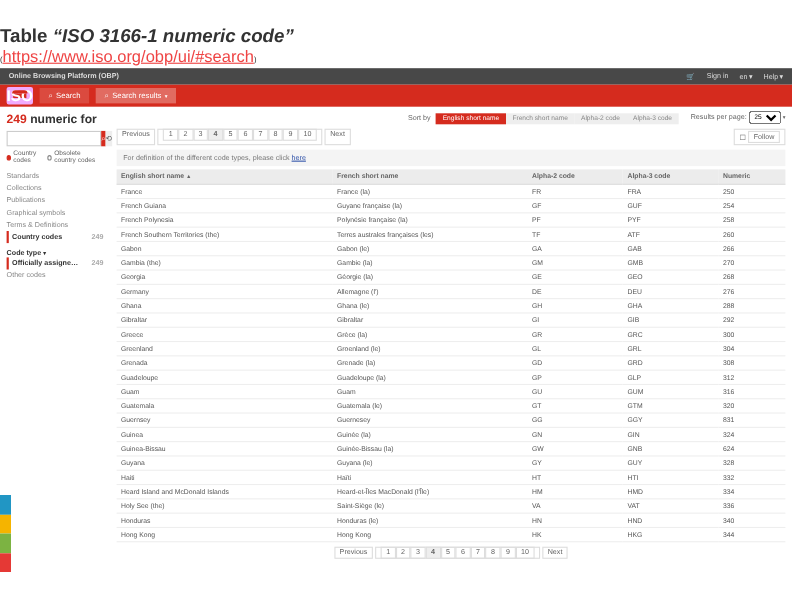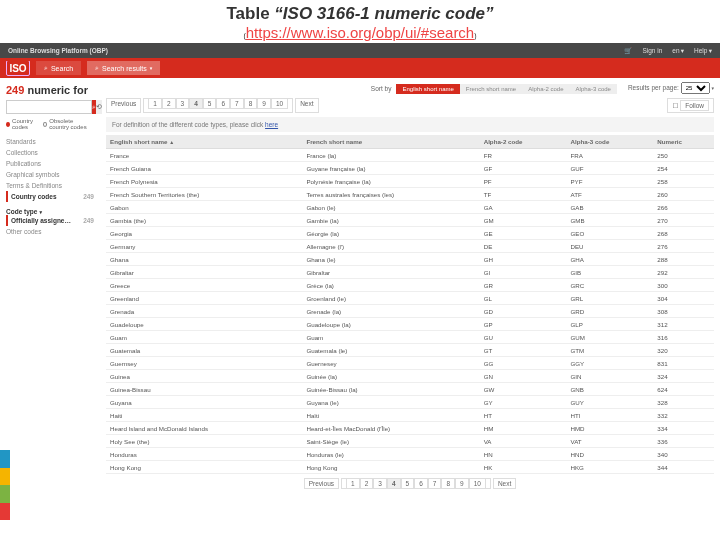--- a/index.html
+++ b/index.html
@@ -1,29 +1,29 @@
 <!DOCTYPE html>
 <html><head>
 <meta charset="utf-8">
 <style>
   * { box-sizing: border-box; margin: 0; padding: 0; }
   body { font-family: Arial, Helvetica, sans-serif; font-size: 7px; background: #fff; width: 720px; color: #333; }
-  .slide-title { text-align: center; padding: 4px 0 2px; }
+  .slide-title { padding: 23px 0 2px; }
   .slide-title h1 { font-size: 17px; font-weight: bold; }
   .slide-title h1 .q { font-style: italic; }
   .slide-title .url { font-size: 15px; color: #ef4444; text-decoration: underline; }
   .slide-title .paren { color: #222; text-decoration: none; }
 
   .topbar { background: #484848; color: #ddd; height: 15px; display: flex; align-items: center; padding: 0 8px; font-size: 6.5px; }
   .topbar .brand { font-weight: bold; margin-right: auto; }
   .topbar .topright { display: flex; gap: 10px; }
   .topbar .topright span { cursor: pointer; }
 
   .redbar { background: #d52b1e; height: 20px; display: flex; align-items: center; padding: 0 6px; gap: 6px; }
-  .iso-logo { width: 24px; height: 16px; background: #d52b1e; border: 1px solid #f0abfc; border-radius: 2px; color: #fff; font-weight: bold; font-size: 10px; display: flex; align-items: center; justify-content: center; position: relative; }
+  .iso-logo { width: 24px; height: 16px; background: #d52b1e; border: 6px solid #f0abfc; border-radius: 2px; color: #fff; font-weight: bold; font-size: 14px; display: flex; align-items: center; justify-content: center; position: relative; }
   .iso-logo::before { content:""; position:absolute; top:-3px; left:-1px; right:-1px; height:3px; background:#d52b1e; border-top-left-radius:3px; border-top-right-radius:3px;}
   .nav-btn { background: rgba(255,255,255,0.15); color: #fff; padding: 3px 8px; font-size: 7px; cursor: pointer; display:flex; align-items:center; gap:3px;}
   .nav-btn.active { background: rgba(255,255,255,0.3); }
   .tri { font-size:5px; }
 
   .main { display: flex; }
   .sidebar { width: 100px; padding: 6px 6px; font-size: 6.5px; color: #666; }
   .results-line { font-size: 11px; font-weight: bold; color: #333; margin-bottom: 4px; }
   .results-count { color: #d52b1e; }
   .filter-tabs { display:flex; gap:4px; margin-bottom:6px; font-size:6px;}

